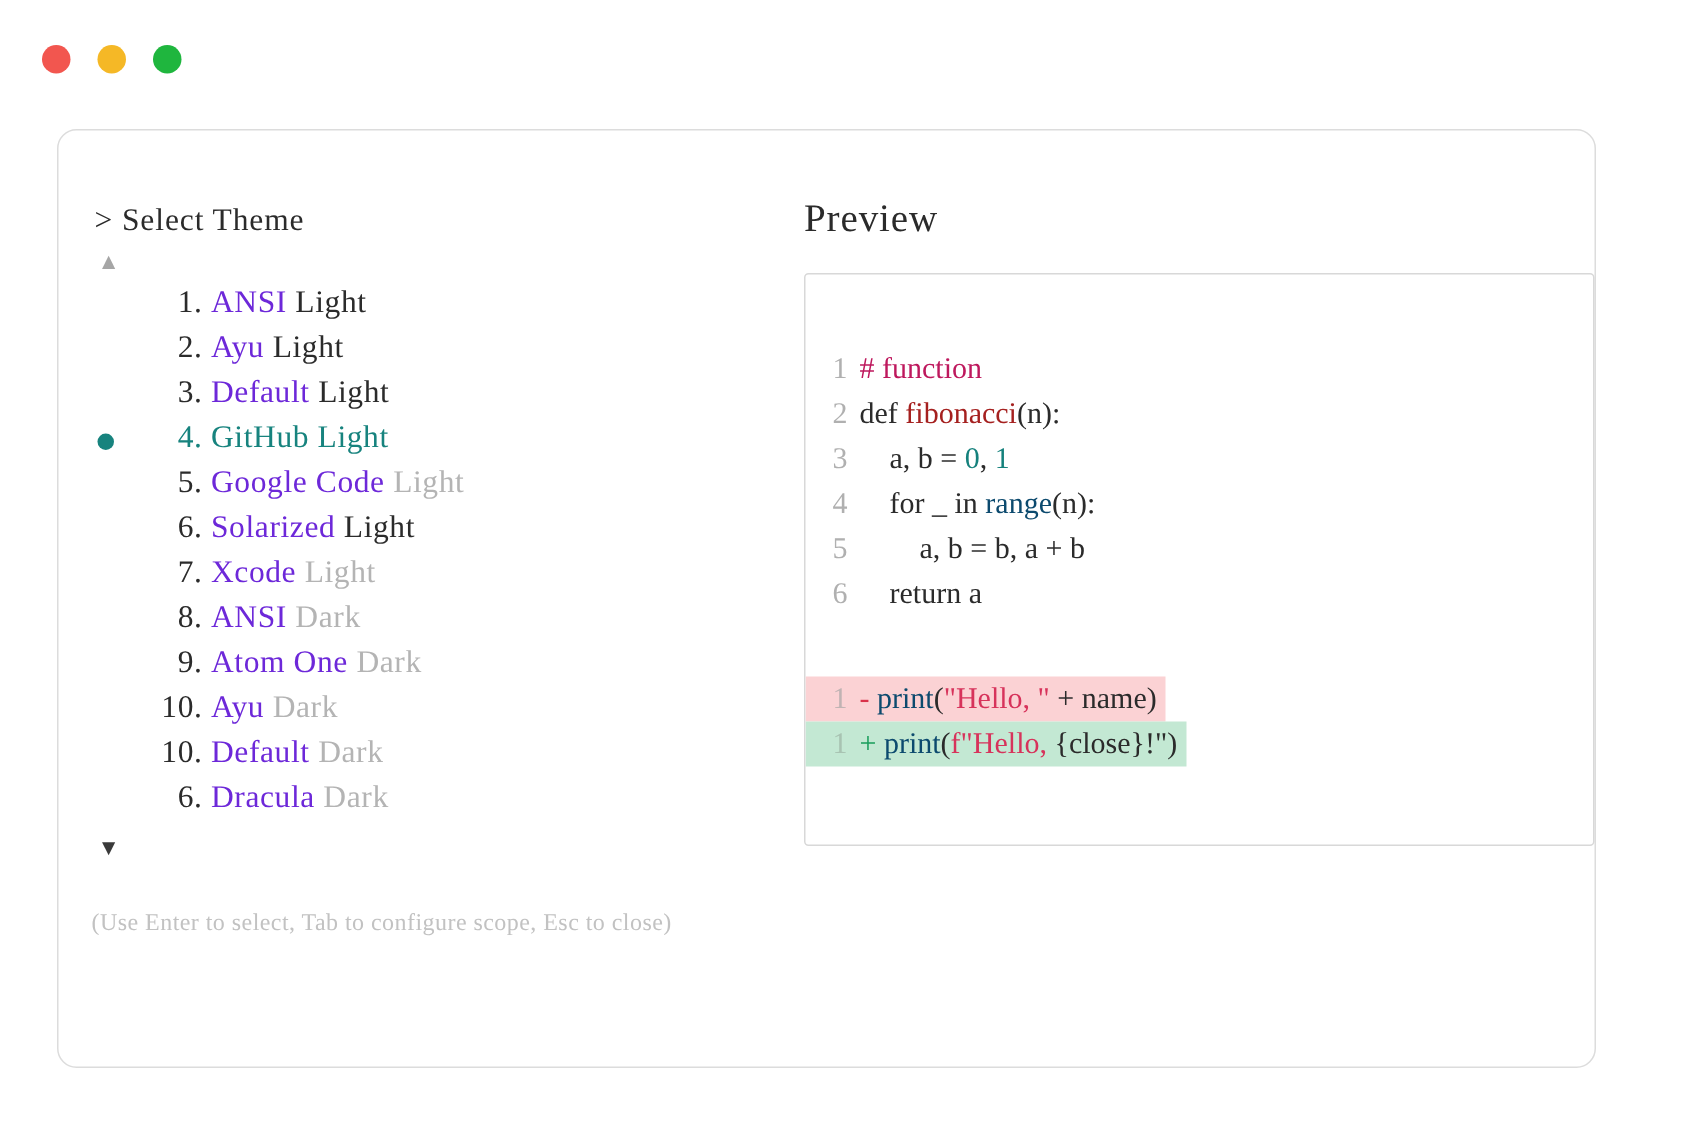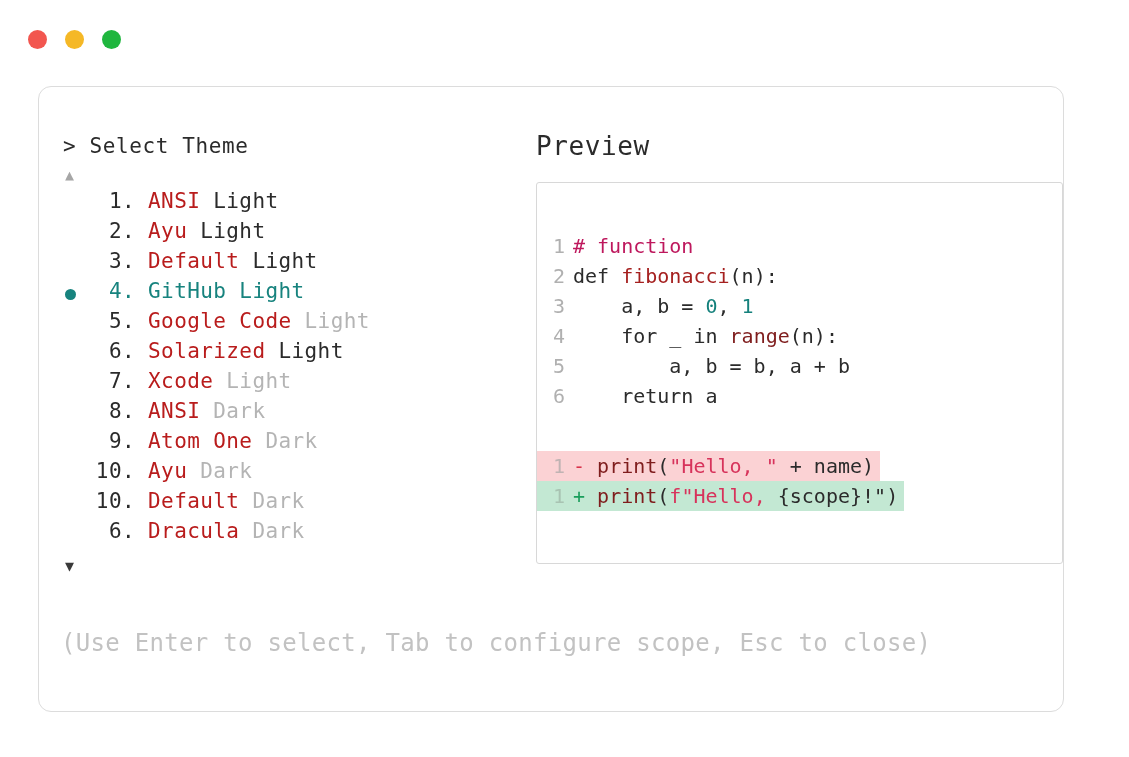--- a/index.html
+++ b/index.html
@@ -33,20 +33,21 @@
   .panel {
     position: absolute;
     left: 38px;
     top: 86px;
     width: 1026px;
     height: 626px;
     box-sizing: border-box;
     border: 1.5px solid #dcdcdc;
     border-radius: 13px;
     background: #ffffff;
+    font-family: Liberation Serif, serif;
   }
 
   .panel-inner {
     position: absolute;
     left: 0; top: 0;
     width: 100%;
     height: 100%;
   }
 
   
@@ -107,34 +108,34 @@
     display: block;
     margin-left: 2px;
   }
   .row-index {
     width: 46px;
     flex: 0 0 46px;
     text-align: right;
     color: #2b2b2b;
   }
   .row-dot-sp { color: #2b2b2b; }
-  .row-name { color: #b91c1c; }
+  .row-name { color: #6d28d9; }
   .row-suffix { color: #2b2b2b; }
   .row-suffix.dim { color: #b4b4b4; }
   .theme-row.selected .row-index,
   .theme-row.selected .row-dot-sp,
   .theme-row.selected .row-name,
   .theme-row.selected .row-suffix { color: #17837e; }
 
   
   .hint {
     position: absolute;
     left: 22px;
-    top: 542px;
-    font-size: 24px;
+    top: 520px;
+    font-size: 16px;
     letter-spacing: 0.3px;
     color: #c2c2c2;
     white-space: pre;
   }
 
   
   .right-col {
     position: absolute;
     left: 497px;
     top: 46px;
@@ -181,21 +182,21 @@
     padding-right: 8px;
     box-sizing: border-box;
   }
   .code-body { color: #2b2b2b; white-space: pre; }
 
   
   .tok-comment { color: #be185d; }
   .tok-plain   { color: #2b2b2b; }
   .tok-func    { color: #a5201f; }
   .tok-num     { color: #15817c; }
-  .tok-builtin { color: #7f1d1d; }
+  .tok-builtin { color: #0c4a6e; }
   .tok-string  { color: #d7335b; }
 
   
   .diff-block {
     position: absolute;
     left: 0;
     top: 268px;
     width: 100%;
   }
   .diff-line {
@@ -253,19 +254,19 @@
     </div>
 
     <div class="hint">(Use Enter to select, Tab to configure scope, Esc to close)</div>
 
     <div class="right-col">
       <div class="preview-label">Preview</div>
       <div class="preview-box">
         <div class="code" id="code-block"><div class="code-line"><span class="ln">1</span><span class="code-body"><span class="tok-comment"># function</span></span></div><div class="code-line"><span class="ln">2</span><span class="code-body"><span class="tok-plain">def </span><span class="tok-func">fibonacci</span><span class="tok-plain">(n):</span></span></div><div class="code-line"><span class="ln">3</span><span class="code-body"><span class="tok-plain">    a, b = </span><span class="tok-num">0</span><span class="tok-plain">, </span><span class="tok-num">1</span></span></div><div class="code-line"><span class="ln">4</span><span class="code-body"><span class="tok-plain">    for _ in </span><span class="tok-builtin">range</span><span class="tok-plain">(n):</span></span></div><div class="code-line"><span class="ln">5</span><span class="code-body"><span class="tok-plain">        a, b = b, a + b</span></span></div><div class="code-line"><span class="ln">6</span><span class="code-body"><span class="tok-plain">    return a</span></span></div></div>
         <div class="diff-block" id="diff-block">
             <div class="diff-line diff-del"><span class="ln">1</span><span class="sign-del">-</span><span class="code-body diff-pad"><span class="tok-plain"> </span><span class="tok-builtin">print</span><span class="tok-plain">(</span><span class="tok-string">"Hello, "</span><span class="tok-plain"> + name)</span></span></div>
-            <div class="diff-line diff-add"><span class="ln">1</span><span class="sign-add">+</span><span class="code-body diff-pad"><span class="tok-plain"> </span><span class="tok-builtin">print</span><span class="tok-plain">(</span><span class="tok-string">f"Hello, </span><span class="tok-plain">{scope}</span><span class="tok-plain">!"</span><span class="tok-plain">)</span></span></div>
+            <div class="diff-line diff-add"><span class="ln">1</span><span class="sign-add">+</span><span class="code-body diff-pad"><span class="tok-plain"> </span><span class="tok-builtin">print</span><span class="tok-plain">(</span><span class="tok-string">f"Hello, </span><span class="tok-plain">{close}</span><span class="tok-plain">!"</span><span class="tok-plain">)</span></span></div>
           </div>
       </div>
     </div>
 
   </div>
 </div>
 
 </body></html>

